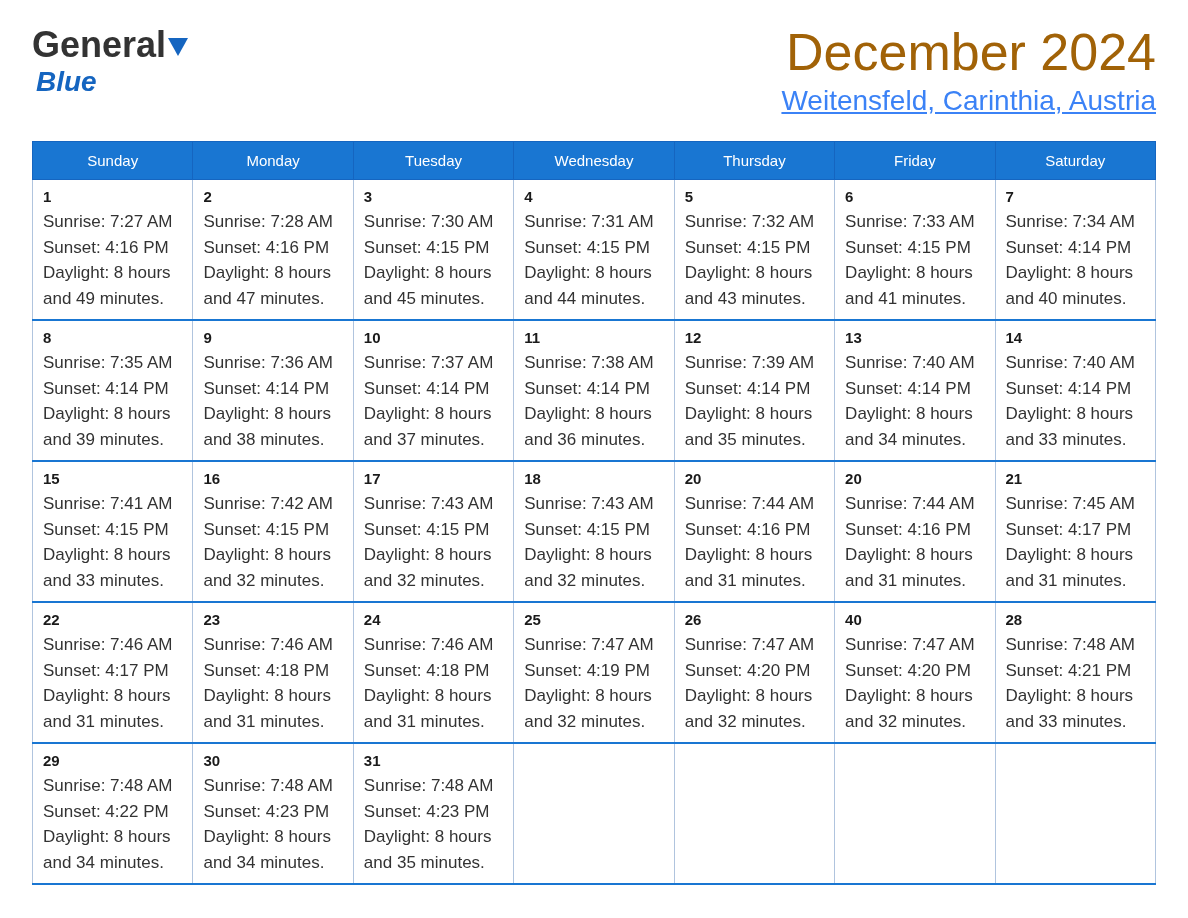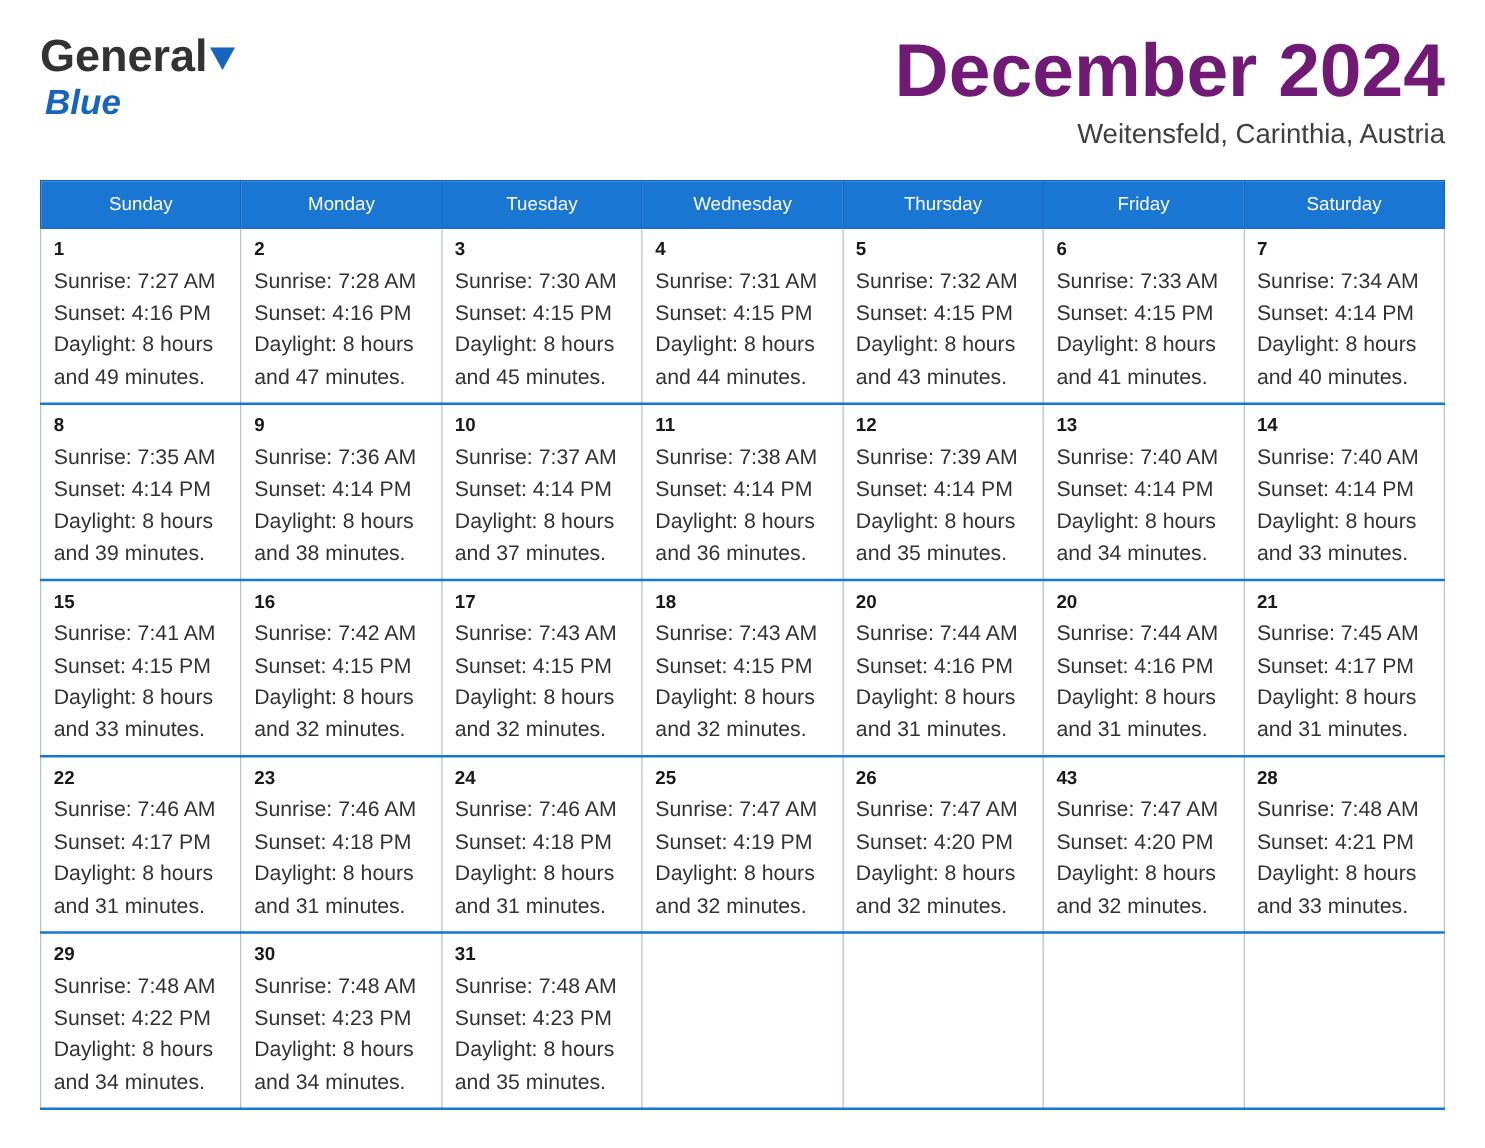--- a/index.html
+++ b/index.html
@@ -36,30 +36,31 @@
       border-right: 10px solid transparent;
       border-top: 18px solid #1565c0;
       display: inline-block;
       margin-left: 2px;
       margin-top: 4px;
     }
     .title-block {
       text-align: right;
     }
     .title-block h1 {
-      font-size: 60px;
-      font-weight: bold;
-      color: #701a75;
+      font-size: 52px;
+      font-weight: normal;
+      color: #a16207;
       line-height: 1.1;
     }
     .title-block h2 {
-      font-size: 22px;
+      font-size: 28px;
       font-weight: normal;
-      color: #404040;
+      color: #3b82f6;
       margin-top: 4px;
+      text-decoration: underline;
     }
     table {
       width: 100%;
       border-collapse: collapse;
       font-size: 13.5px;
     }
     thead tr th {
       background-color: #1976d2;
       color: #fff;
       padding: 10px 10px;
@@ -361,21 +362,21 @@
         <td>
         <span class="day-num">26</span>
         <div class="day-info">
           Sunrise: 7:47 AM<br>
           Sunset: 4:20 PM<br>
           Daylight: 8 hours<br>
           and 32 minutes.
         </div>
       </td>
         <td>
-        <span class="day-num">43</span>
+        <span class="day-num">40</span>
         <div class="day-info">
           Sunrise: 7:47 AM<br>
           Sunset: 4:20 PM<br>
           Daylight: 8 hours<br>
           and 32 minutes.
         </div>
       </td>
         <td>
         <span class="day-num">28</span>
         <div class="day-info">

